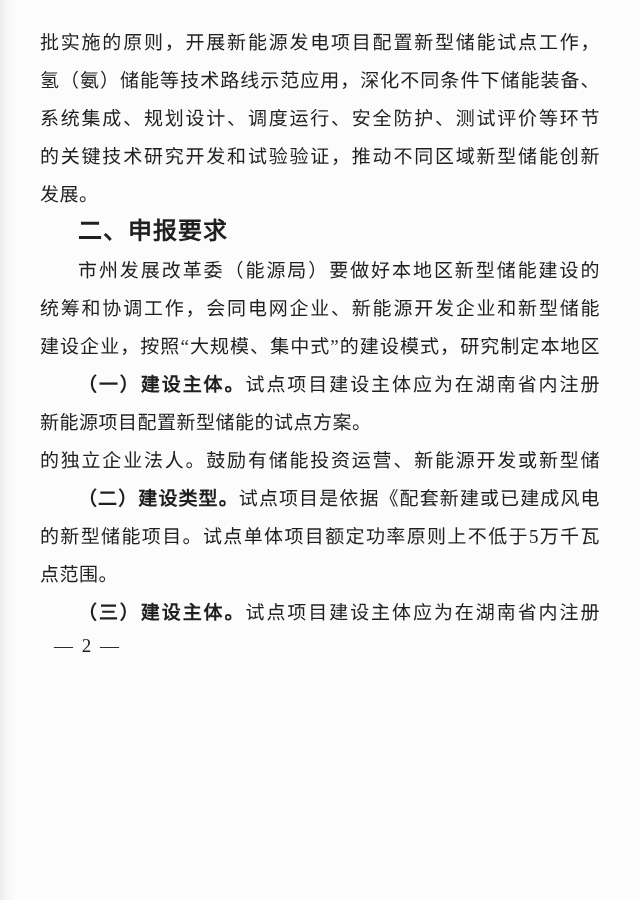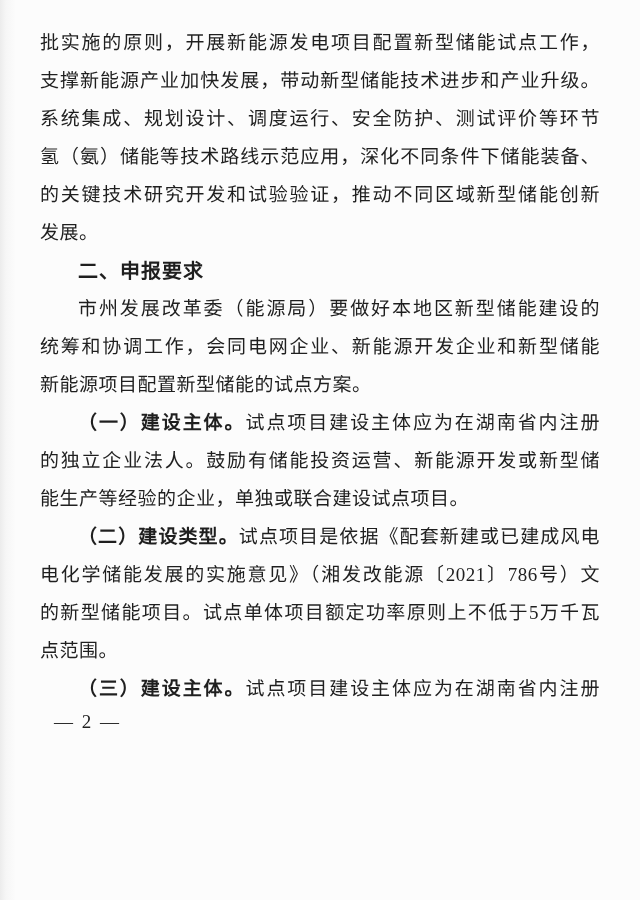--- a/index.html
+++ b/index.html
@@ -24,49 +24,47 @@
     overflow:hidden;
     letter-spacing:0.5px;
   }
   .j{
     text-align:justify;
     text-align-last:justify;
     text-justify:inter-character;
   }
   .indent{ text-indent:38px; }
   .heading{
-    font-family:Liberation Sans, sans-serif;
+    font-family:Liberation Mono, monospace;
     font-weight:700;
-    font-size:20px;
+    font-size:24px;
     letter-spacing:1px;
   }
   .bold{ font-weight:700; }
   .footer{
     margin-top:3px;
     font-size:19px;
     padding-left:14px;
     letter-spacing:2px;
   }
 </style>
 </head>
 <body>
 
 <div class="page">
   <div class="line j">批实施的原则，开展新能源发电项目配置新型储能试点工作，</div>
-  <div class="line j">支撑新能源产业加快发展，带动新型储能技术进步和产业升级。</div>
+  <div class="line j">氢（氨）储能等技术路线示范应用，深化不同条件下储能装备、</div>
   <div class="line j">系统集成、规划设计、调度运行、安全防护、测试评价等环节</div>
-  <div class="line j">氢（氨）储能等技术路线示范应用，深化不同条件下储能装备、</div>
   <div class="line j">的关键技术研究开发和试验验证，推动不同区域新型储能创新</div>
   <div class="line">发展。</div>
   <div class="line heading indent">二、申报要求</div>
   <div class="line j indent">市州发展改革委（能源局）要做好本地区新型储能建设的</div>
   <div class="line j">统筹和协调工作，会同电网企业、新能源开发企业和新型储能</div>
+  <div class="line j">建设企业，按照“大规模、集中式”的建设模式，研究制定本地区</div>
+  <div class="line j indent"><span class="bold">（一）建设主体。</span><span>试点项目建设主体应为在湖南省内注册</span></div>
   <div class="line">新能源项目配置新型储能的试点方案。</div>
-  <div class="line j indent"><span class="bold">（一）建设主体。</span><span>试点项目建设主体应为在湖南省内注册</span></div>
   <div class="line j">的独立企业法人。鼓励有储能投资运营、新能源开发或新型储</div>
-  <div class="line">能生产等经验的企业，单独或联合建设试点项目。</div>
   <div class="line j indent"><span class="bold">（二）建设类型。</span><span>试点项目是依据《配套新建或已建成风电</span></div>
-  <div class="line j">电化学储能发展的实施意见》（湘发改能源〔2021〕786号）文</div>
   <div class="line j">的新型储能项目。试点单体项目额定功率原则上不低于5万千瓦</div>
   <div class="line">点范围。</div>
   <div class="line j indent"><span class="bold">（三）建设主体。</span><span>试点项目建设主体应为在湖南省内注册</span></div>
   <div class="footer">— 2 —</div>
 </div>
 
 </body></html>

